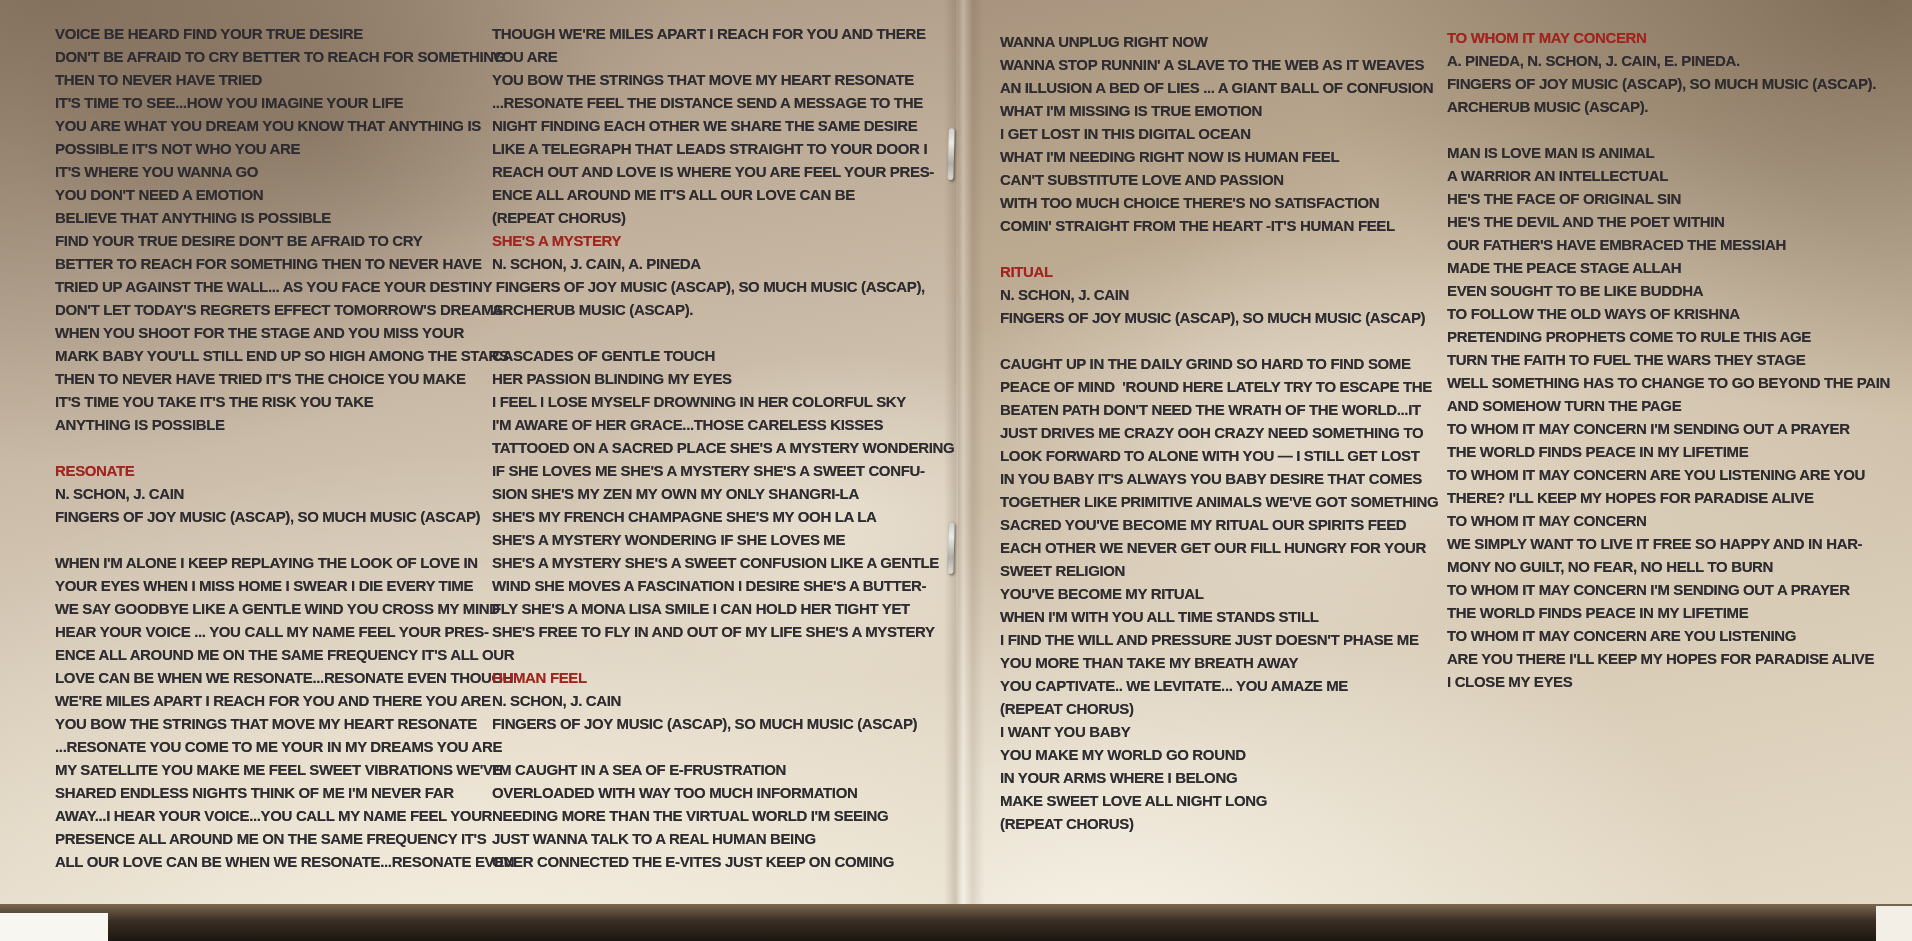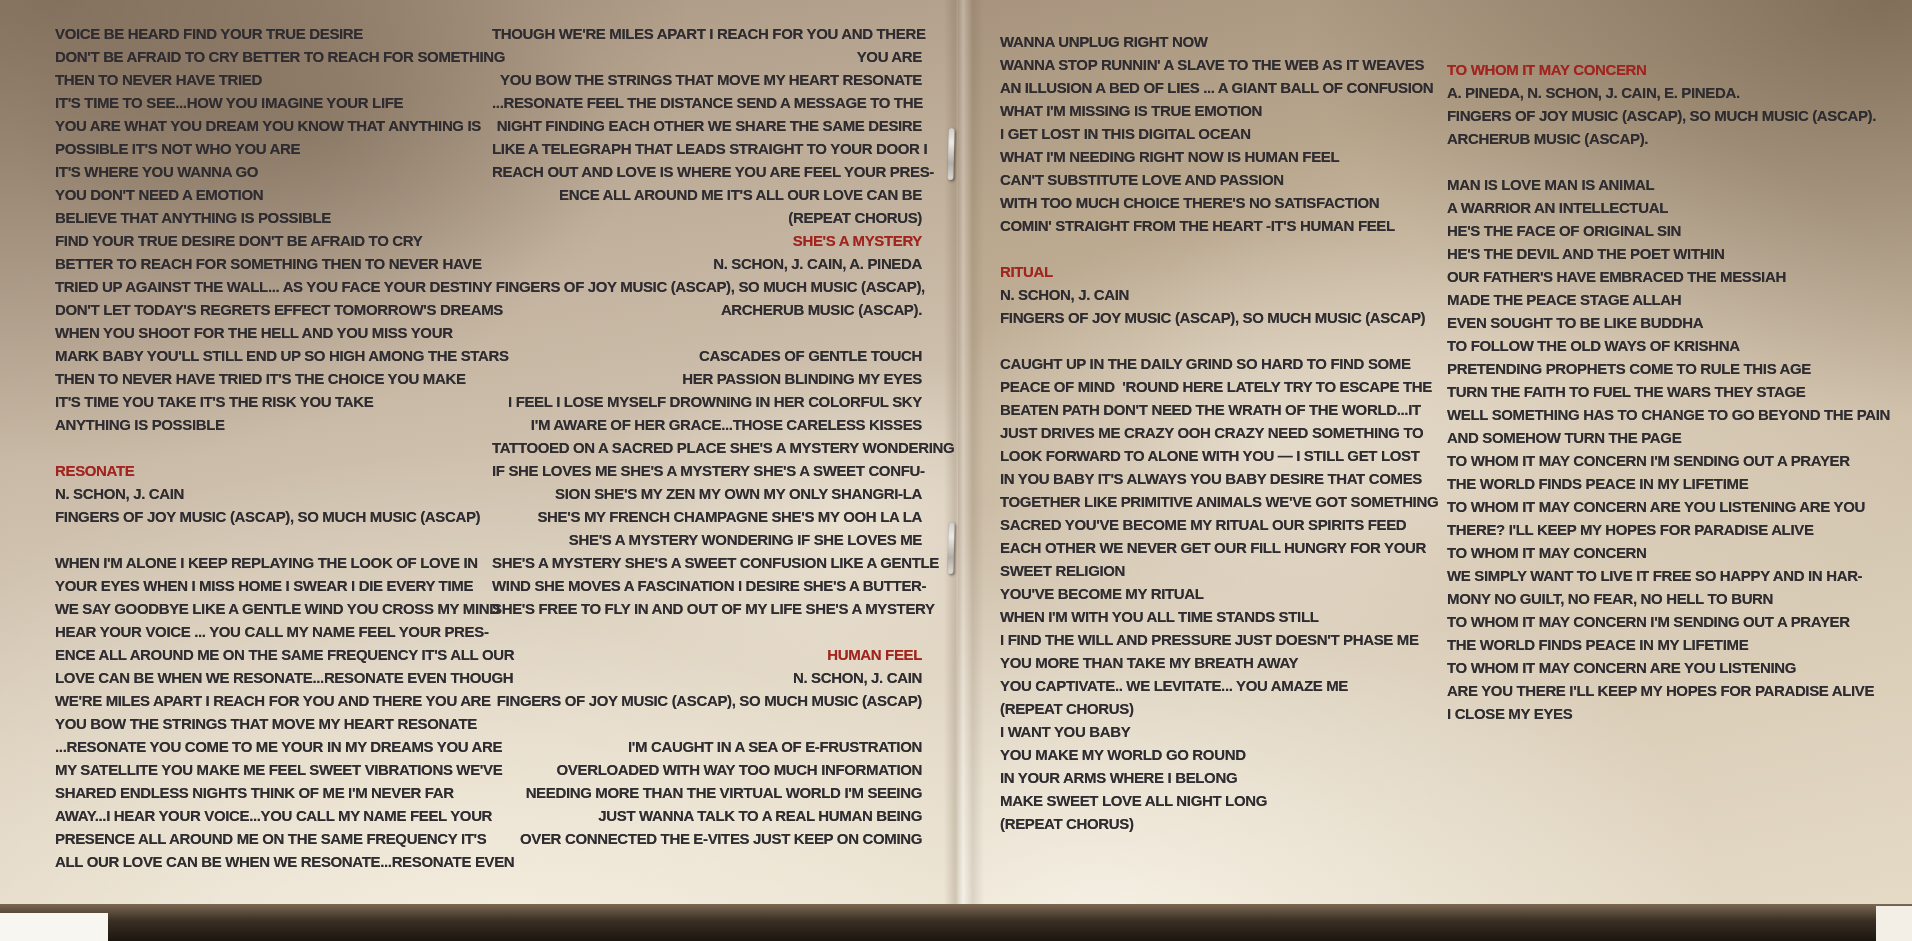--- a/index.html
+++ b/index.html
@@ -53,23 +53,23 @@
   .corner.left{left:0;top:913px;width:108px;height:28px;background:#f8f6f1;}
   .corner.right{left:1876px;top:906px;width:36px;height:35px;background:#f3efe6;}
   .column{position:absolute;}
   .line{
     height:23px;line-height:23px;font-size:15px;font-weight:700;
     letter-spacing:-0.35px;white-space:pre;color:var(--ink);
     text-shadow:0 0 0.6px rgba(46,44,48,0.55);
   }
   .line.heading{color:var(--accent);text-shadow:0 0 0.6px rgba(161,36,31,0.55);}
   #col1{left:55px;top:22px;width:430px;}
-  #col2{left:492px;top:22px;width:430px;text-align:right;}
+  #col2{left:492px;top:22px;width:430px;}
   #col3{left:1000px;top:30px;width:430px;}
-  #col4{left:1447px;top:26px;width:440px;margin-top:32px;}
+  #col4{left:1447px;top:26px;width:440px;}
 </style>
 </head>
 <body>
 
 <div class="scan">
   <div class="page page-left"></div>
   <div class="page page-right"></div>
   <div class="gutter"></div>
   <div class="staple top"></div>
   <div class="staple bottom"></div>
@@ -81,21 +81,21 @@
       <div class="line lyric">IT'S TIME TO SEE...HOW YOU IMAGINE YOUR LIFE</div>
       <div class="line lyric">YOU ARE WHAT YOU DREAM YOU KNOW THAT ANYTHING IS</div>
       <div class="line lyric">POSSIBLE IT'S NOT WHO YOU ARE</div>
       <div class="line lyric">IT'S WHERE YOU WANNA GO</div>
       <div class="line lyric">YOU DON'T NEED A EMOTION</div>
       <div class="line lyric">BELIEVE THAT ANYTHING IS POSSIBLE</div>
       <div class="line lyric">FIND YOUR TRUE DESIRE DON'T BE AFRAID TO CRY</div>
       <div class="line lyric">BETTER TO REACH FOR SOMETHING THEN TO NEVER HAVE</div>
       <div class="line lyric">TRIED UP AGAINST THE WALL... AS YOU FACE YOUR DESTINY</div>
       <div class="line lyric">DON'T LET TODAY'S REGRETS EFFECT TOMORROW'S DREAMS</div>
-      <div class="line lyric">WHEN YOU SHOOT FOR THE HELL AND YOU MISS YOUR</div>
+      <div class="line lyric">WHEN YOU SHOOT FOR THE STAGE AND YOU MISS YOUR</div>
       <div class="line lyric">MARK BABY YOU'LL STILL END UP SO HIGH AMONG THE STARS</div>
       <div class="line lyric">THEN TO NEVER HAVE TRIED IT'S THE CHOICE YOU MAKE</div>
       <div class="line lyric">IT'S TIME YOU TAKE IT'S THE RISK YOU TAKE</div>
       <div class="line lyric">ANYTHING IS POSSIBLE</div>
       <div class="line blank">&nbsp;</div>
       <div class="line heading">RESONATE</div>
       <div class="line credit">N. SCHON, J. CAIN</div>
       <div class="line credit">FINGERS OF JOY MUSIC (ASCAP), SO MUCH MUSIC (ASCAP)</div>
       <div class="line blank">&nbsp;</div>
       <div class="line lyric">WHEN I'M ALONE I KEEP REPLAYING THE LOOK OF LOVE IN</div>
@@ -132,20 +132,21 @@
       <div class="line lyric">HER PASSION BLINDING MY EYES</div>
       <div class="line lyric">I FEEL I LOSE MYSELF DROWNING IN HER COLORFUL SKY</div>
       <div class="line lyric">I'M AWARE OF HER GRACE...THOSE CARELESS KISSES</div>
       <div class="line lyric">TATTOOED ON A SACRED PLACE SHE'S A MYSTERY WONDERING</div>
       <div class="line lyric">IF SHE LOVES ME SHE'S A MYSTERY SHE'S A SWEET CONFU-</div>
       <div class="line lyric">SION SHE'S MY ZEN MY OWN MY ONLY SHANGRI-LA</div>
       <div class="line lyric">SHE'S MY FRENCH CHAMPAGNE SHE'S MY OOH LA LA</div>
       <div class="line lyric">SHE'S A MYSTERY WONDERING IF SHE LOVES ME</div>
       <div class="line lyric">SHE'S A MYSTERY SHE'S A SWEET CONFUSION LIKE A GENTLE</div>
       <div class="line lyric">WIND SHE MOVES A FASCINATION I DESIRE SHE'S A BUTTER-</div>
+      <div class="line lyric">FLY SHE'S A MONA LISA SMILE I CAN HOLD HER TIGHT YET</div>
       <div class="line lyric">SHE'S FREE TO FLY IN AND OUT OF MY LIFE SHE'S A MYSTERY</div>
       <div class="line blank">&nbsp;</div>
       <div class="line heading">HUMAN FEEL</div>
       <div class="line credit">N. SCHON, J. CAIN</div>
       <div class="line credit">FINGERS OF JOY MUSIC (ASCAP), SO MUCH MUSIC (ASCAP)</div>
       <div class="line blank">&nbsp;</div>
       <div class="line lyric">I'M CAUGHT IN A SEA OF E-FRUSTRATION</div>
       <div class="line lyric">OVERLOADED WITH WAY TOO MUCH INFORMATION</div>
       <div class="line lyric">NEEDING MORE THAN THE VIRTUAL WORLD I'M SEEING</div>
       <div class="line lyric">JUST WANNA TALK TO A REAL HUMAN BEING</div>

